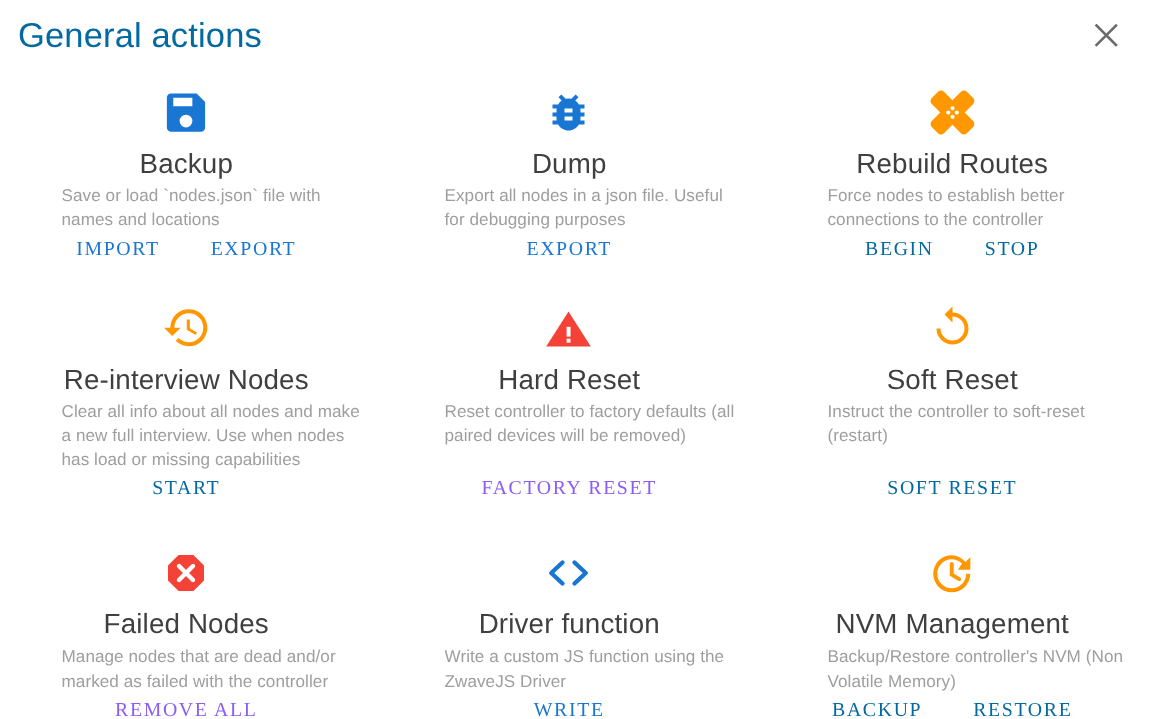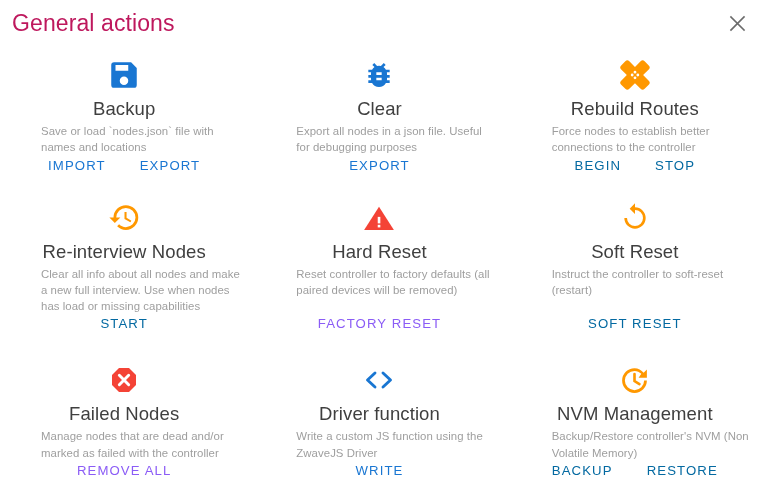--- a/index.html
+++ b/index.html
@@ -28,21 +28,21 @@
     height: 46px;
     display: flex;
     align-items: center;
     justify-content: space-between;
     padding: 0 16px 0 12px;
     box-sizing: border-box;
   }
   .title {
     font-size: 23px;
     font-weight: 400;
-    color: #be185d;
+    color: #0369a1;
     letter-spacing: 0.1px;
     line-height: 1;
   }
   .close-btn {
     width: 26px;
     height: 26px;
     display: flex;
     align-items: center;
     justify-content: center;
     cursor: pointer;
@@ -97,20 +97,21 @@
     margin-left: 34px;
   }
 
   .card-actions {
     display: flex;
     gap: 30px;
     justify-content: center;
     align-items: center;
     margin-top: auto;
     padding-bottom: 6px;
+    font-family: Liberation Serif, serif;
   }
   .action-link {
     font-size: 13.2px;
     letter-spacing: 1.1px;
     font-weight: 400;
     cursor: pointer;
     text-transform: uppercase;
     white-space: nowrap;
     padding: 2px 2px;
     user-select: none;
@@ -153,21 +154,21 @@
         <span class="action-link action-blue">EXPORT</span>
       </div>
     </div>
 
     <div class="card row1">
       <div class="card-icon">
         <svg width="32" height="32" viewBox="0 0 24 24">
           <path fill="#1976d2" d="M14 12h-4v-2h4m0 6h-4v-2h4m6-6h-2.81a5.985 5.985 0 0 0-1.82-1.96L17 4.41 15.59 3l-2.17 2.17a6.002 6.002 0 0 0-2.84 0L8.41 3 7 4.41l1.62 1.63C7.88 6.55 7.26 7.22 6.81 8H4v2h2.09c-.05.33-.09.66-.09 1v1H4v2h2v1c0 .34.04.67.09 1H4v2h2.81c1.04 1.79 2.97 3 5.19 3s4.15-1.21 5.19-3H20v-2h-2.09c.05-.33.09-.66.09-1v-1h2v-2h-2v-1c0-.34-.04-.67-.09-1H20V8z"></path>
         </svg>
       </div>
-      <div class="card-title">Clear</div>
+      <div class="card-title">Dump</div>
       <div class="card-desc">Export all nodes in a json file. Useful for debugging purposes</div>
       <div class="card-actions">
         <span class="action-link action-blue">EXPORT</span>
       </div>
     </div>
 
     <div class="card row1">
       <div class="card-icon">
         <svg width="34" height="34" viewBox="0 0 24 24">
           <path fill="#ff9800" d="M17.73 12.02l3.98-3.98a2 2 0 0 0 0-2.83l-2.92-2.92a2 2 0 0 0-2.83 0l-3.98 3.98-3.98-3.98a2 2 0 0 0-2.83 0L2.25 5.21a2 2 0 0 0 0 2.83l3.98 3.98-3.98 3.98a2 2 0 0 0 0 2.83l2.92 2.92a2 2 0 0 0 2.83 0l3.98-3.98 3.98 3.98a2 2 0 0 0 2.83 0l2.92-2.92a2 2 0 0 0 0-2.83l-3.98-3.98M12 9a1 1 0 0 1 1 1 1 1 0 0 1-1 1 1 1 0 0 1-1-1 1 1 0 0 1 1-1m-2 2a1 1 0 0 1 1 1 1 1 0 0 1-1 1 1 1 0 0 1-1-1 1 1 0 0 1 1-1m4 0a1 1 0 0 1 1 1 1 1 0 0 1-1 1 1 1 0 0 1-1-1 1 1 0 0 1 1-1m-2 2a1 1 0 0 1 1 1 1 1 0 0 1-1 1 1 1 0 0 1-1-1 1 1 0 0 1 1-1z"></path>

